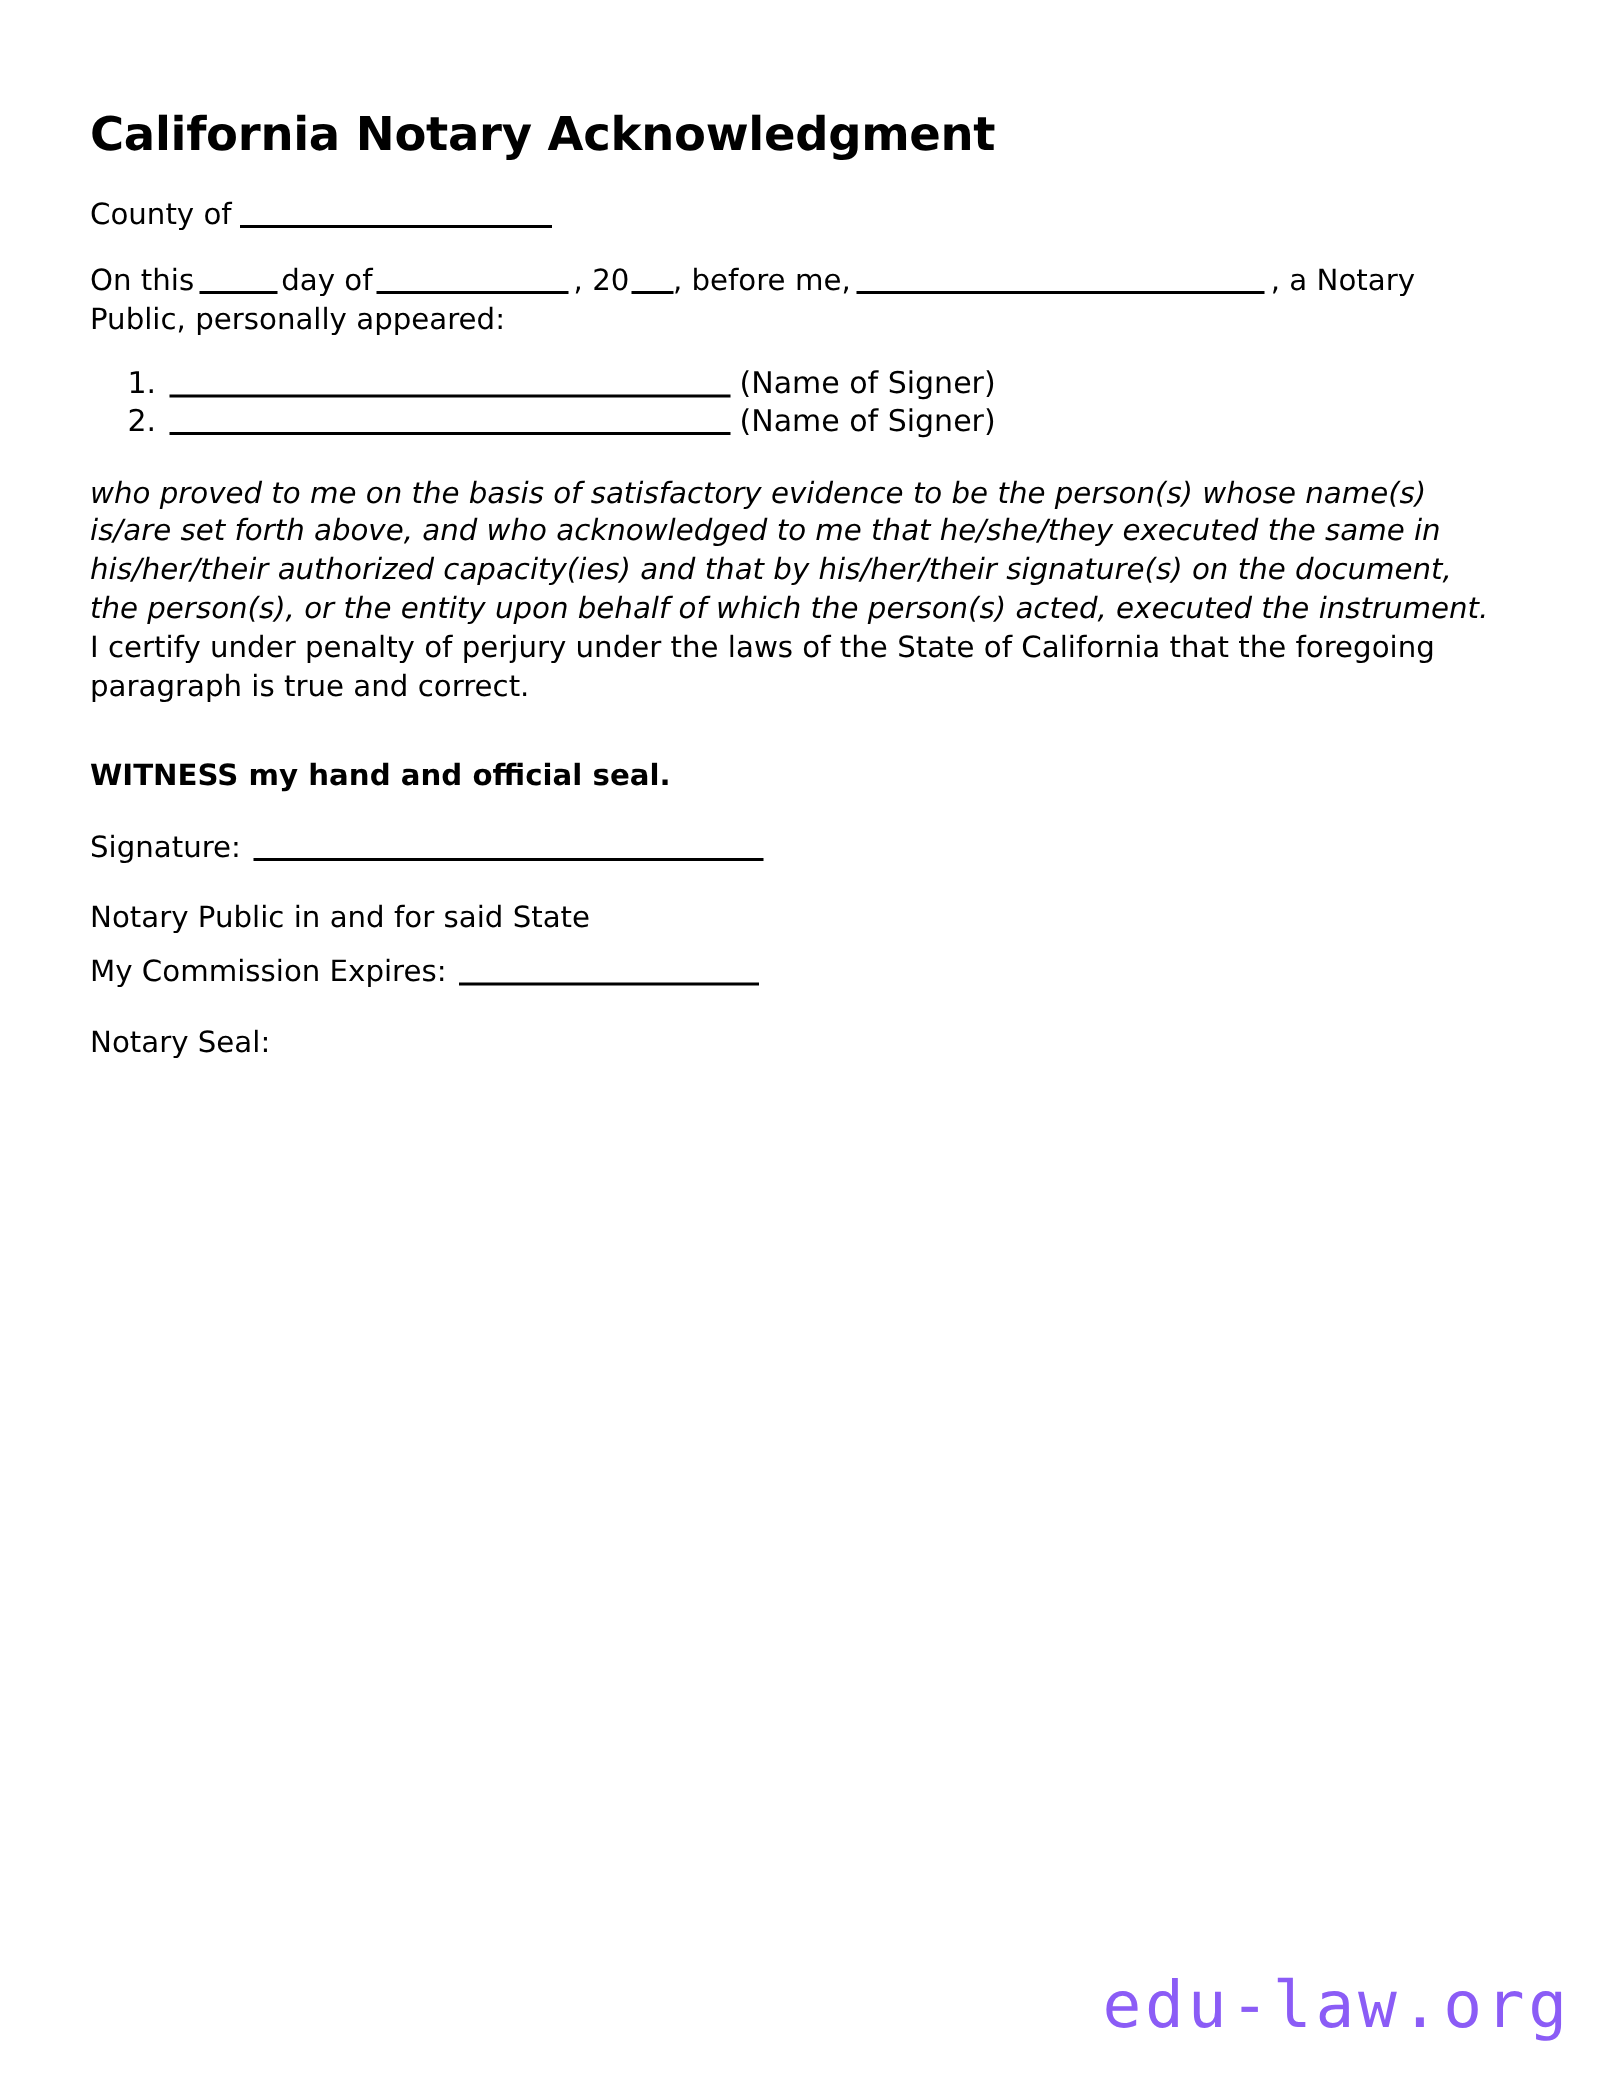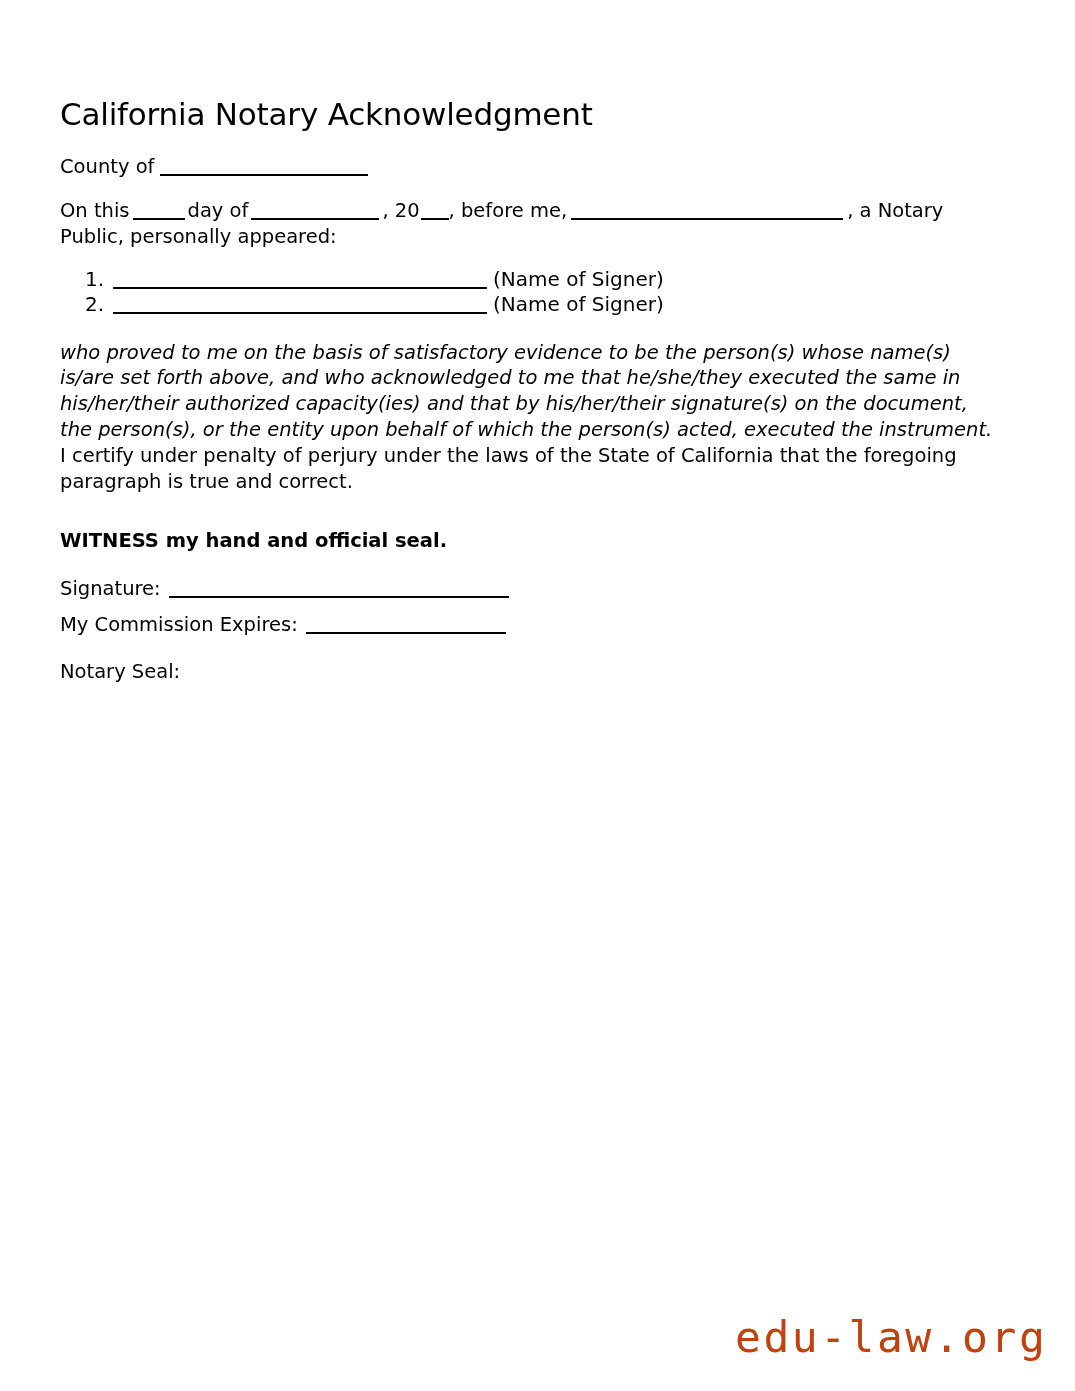--- a/index.html
+++ b/index.html
@@ -23,25 +23,25 @@
   .doc {
     position: absolute;
     left: 60px;
     top: 0;
     width: 946px;
   }
 
   
   .doc-title {
     font-size: 31px;
-    font-weight: normal;
+    font-weight: bold;
     letter-spacing: -0.2px;
     line-height: 1.2;
     margin: 0;
-    padding-top: 96px;
+    padding-top: 72px;
   }
 
   
   .block {
     font-size: 19.5px;
     line-height: 25.8px;
     margin: 0;
   }
   .sp-state      { margin-top: 36px; }
   .sp-county     { margin-top: 21px; }
@@ -89,21 +89,21 @@
   .signer-caption { margin-left: 2px; }
 
   
   .watermark {
     position: absolute;
     left: 735px;
     top: 1312px;
     font-family: "DejaVu Sans Mono", monospace;
     font-size: 43px;
     letter-spacing: 2.5px;
-    color: #c2410c;
+    color: #8b5cf6;
     white-space: nowrap;
   }
 </style>
 </head>
 <body>
 
 <div class="page">
   <div class="doc">
 
     <h1 class="doc-title">California Notary Acknowledgment</h1>
@@ -129,20 +129,21 @@
     <p class="block sp-para">who proved to me on the basis of satisfactory evidence to be the person(s) whose name(s) is/are set forth above, and who acknowledged to me that he/she/they executed the same in his/her/their authorized capacity(ies) and that by his/her/their signature(s) on the document, the person(s), or the entity upon behalf of which the person(s) acted, executed the instrument.</p>
 
     <p class="block sp-certify">I certify under penalty of perjury under the laws of the State of California that the foregoing paragraph is true and correct.</p>
 
     <p class="block sp-witness">WITNESS my hand and official seal.</p>
 
     <p class="block sp-signature">
       <span>Signature:</span><span class="blank blank-sig"></span>
     </p>
 
+    <p class="block sp-notarypub">Notary Public in and for said State</p>
 
     <p class="block sp-commission">
       <span>My Commission Expires:</span><span class="blank blank-expires"></span>
     </p>
 
     <p class="block sp-seal">Notary Seal:</p>
 
   </div>
 
   <div class="watermark">edu-law.org</div>

